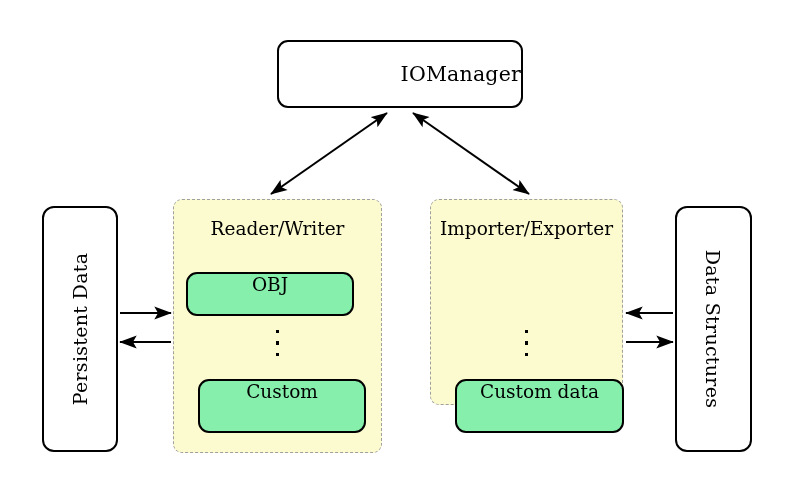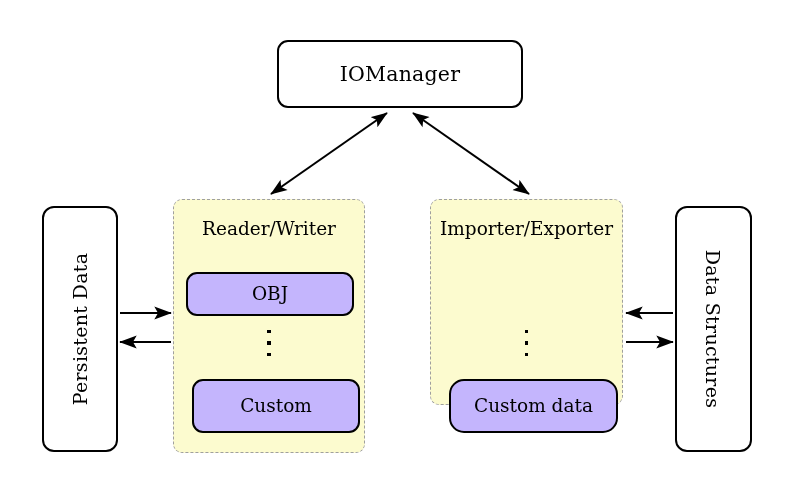--- a/index.html
+++ b/index.html
@@ -11,21 +11,21 @@
   }
   #canvas{position:relative;width:800px;height:489px;overflow:hidden;background:#fff;}
 
   
   .node{
     position:absolute;
     box-sizing:border-box;
     background:#ffffff;
     border:2.6px solid #000000;
     border-radius:11px;
-    display:flex;align-items:center;justify-content:center;
+    display:flex;align-items:center;justify-content:flex-end;
     text-align:center;
     line-height:1.22;
   }
 
   
   #io-manager{
     left:277px;top:40px;width:246px;height:68px;
     font-size:20.5px;
     letter-spacing:.2px;
   }
@@ -44,40 +44,40 @@
   .vtext.up{transform:rotate(-90deg);}
   .vtext.down{transform:rotate(90deg);}
 
   
   .group{
     position:absolute;box-sizing:border-box;
     background:#FCFBCF;
     border:1.7px dashed #9f9f9f;
     border-radius:9px;
   }
-  #group-readerwriter{left:173px;top:199px;width:192px;height:254px;}
+  #group-readerwriter{left:173px;top:199px;width:209px;height:254px;}
   #group-importerexporter{left:430px;top:199px;width:193px;height:206px;padding-left:48px;}
 
   .group-title{
     position:absolute;left:0;right:0;top:18px;
     text-align:center;font-size:18.5px;white-space:nowrap;
   }
 
   
   .item{
     position:absolute;box-sizing:border-box;
-    background:#c4b5fd;
+    background:#86efac;
     border:2.6px solid #000;border-radius:11px;
-    display:flex;align-items:center;justify-content:center;
+    display:flex;justify-content:center;
     text-align:center;font-size:18.5px;line-height:1.2;
   }
   .item-top{left:12px;width:168px;top:72px;height:44px;}
   #group-importerexporter .item-top{width:169px;}
-  .item-bottom{left:18px;width:168px;top:179px;height:54px;}
-  #group-importerexporter .item-bottom{width:169px;border-radius:15px;}
+  .item-bottom{left:24px;width:168px;top:179px;height:54px;}
+  #group-importerexporter .item-bottom{width:169px;}
 
   
   .vdots{
     position:absolute;left:0;right:0;top:130px;
     display:flex;flex-direction:column;align-items:center;gap:8px;
   }
   .vdots i{display:block;width:3.4px;height:3.4px;background:#000;}
 
   
   #arrows{position:absolute;left:0;top:0;width:800px;height:489px;pointer-events:none;}

